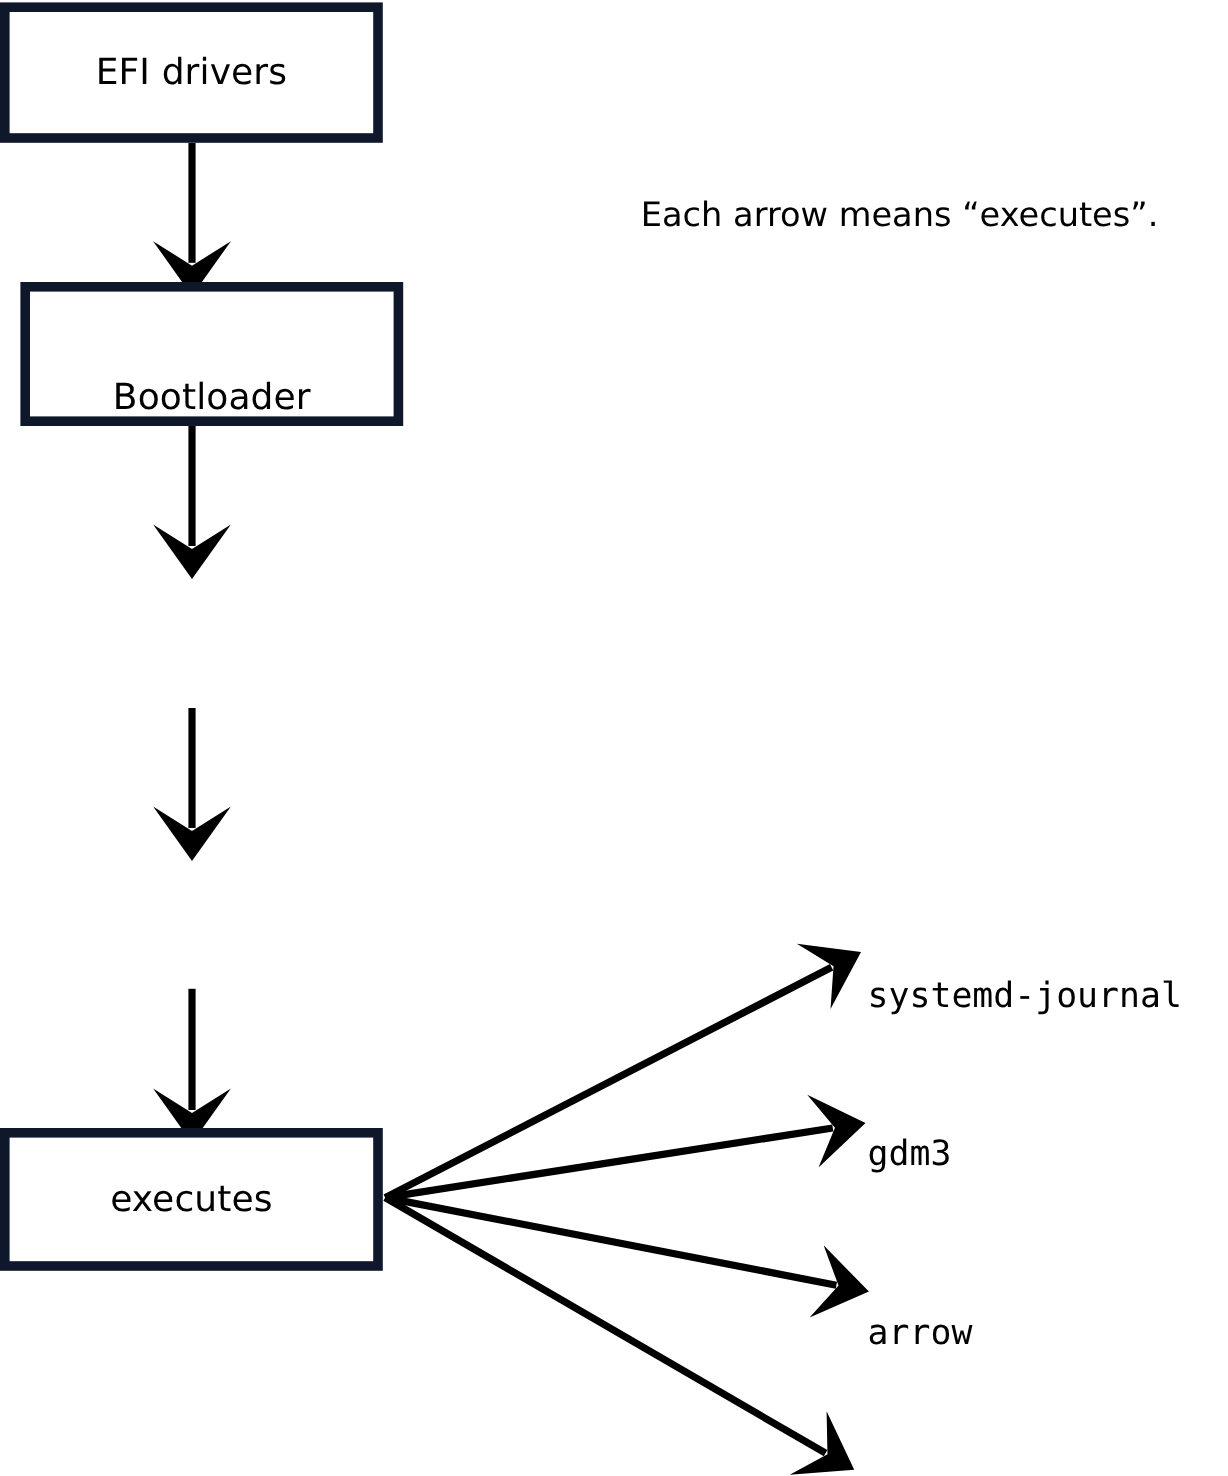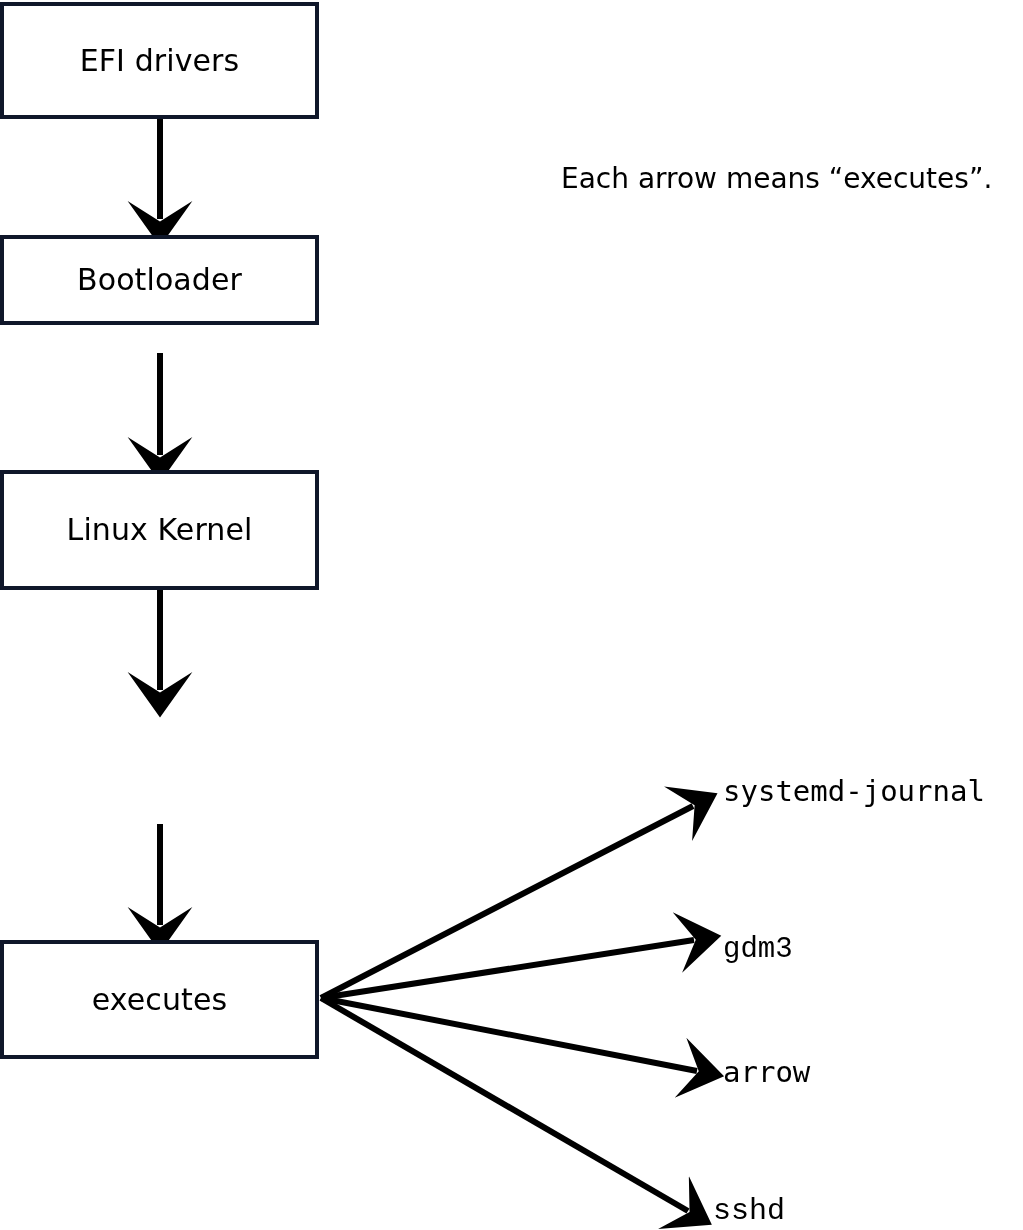--- a/index.html
+++ b/index.html
@@ -11,21 +11,21 @@
     position: relative;
     width: 1023px;
     height: 1230px;
     background: #ffffff;
     overflow: hidden;
     font-family: "DejaVu Sans", sans-serif;
   }
   .stage-box {
     position: absolute;
     box-sizing: border-box;
-    border: 4px solid #0f172a;
+    border: 8px solid #0f172a;
     background: #ffffff;
     display: flex;
     align-items: center;
     justify-content: center;
   }
   .stage-label {
     font-family: "DejaVu Sans", sans-serif;
     font-size: 30px;
     color: #000000;
     line-height: 1;
@@ -39,20 +39,21 @@
     white-space: nowrap;
     line-height: 1;
   }
   .leaf-label {
     position: absolute;
     font-family: "DejaVu Sans Mono", monospace;
     font-size: 29px;
     color: #000000;
     white-space: nowrap;
     line-height: 1;
+    margin-top: 38px;
   }
   .leaf-label.sans {
     font-family: Liberation Mono, monospace;
     font-size: 30px;
   }
   svg.edges {
     position: absolute;
     left: 0;
     top: 0;
     width: 1023px;
@@ -84,36 +85,33 @@
     <line x1="321" y1="998" x2="693" y2="806" stroke="#000000" stroke-width="6" marker-end="url(#head-fan)"></line>
     <line x1="321" y1="998" x2="694" y2="940" stroke="#000000" stroke-width="6" marker-end="url(#head-fan)"></line>
     <line x1="321" y1="998" x2="697" y2="1071" stroke="#000000" stroke-width="6" marker-end="url(#head-fan)"></line>
     <line x1="321" y1="998" x2="688" y2="1211" stroke="#000000" stroke-width="6" marker-end="url(#head-fan)"></line>
   </svg>
 
   <div class="stage-box" style="left:0px; top:2px; width:319px; height:117px;">
     <span class="stage-label">EFI drivers</span>
   </div>
 
-  <div class="stage-box" style="left:0px; top:235px; width:319px; height:90px;">
+  <div class="stage-box" style="left:17px; top:235px; width:319px; height:120px;align-items:flex-end;">
     <span class="stage-label">Bootloader</span>
   </div>
 
-  <div class="stage-box" style="left:0px; top:470px; width:319px; height:120px;">
-    <span class="stage-label">Linux Kernel</span>
-  </div>
 
 
   <div class="stage-box" style="left:0px; top:940px; width:319px; height:119px;">
     <span class="stage-label">executes</span>
   </div>
 
-  <div class="legend-note" style="left:561px; top:165px;">Each arrow means “executes”.</div>
+  <div class="legend-note" style="left:534px; top:165px;">Each arrow means “executes”.</div>
 
   <div class="leaf-label" style="left:723px; top:777px;">systemd-journal</div>
 
-  <div class="leaf-label" style="left:723px; top:935px;font-family:Liberation Mono, monospace;">gdm3</div>
+  <div class="leaf-label" style="left:723px; top:909px;">gdm3</div>
 
   <div class="leaf-label" style="left:723px; top:1058px;">arrow</div>
 
   <div class="leaf-label sans" style="left:713px; top:1196px;">sshd</div>
 
 </div>
 
 </body></html>

